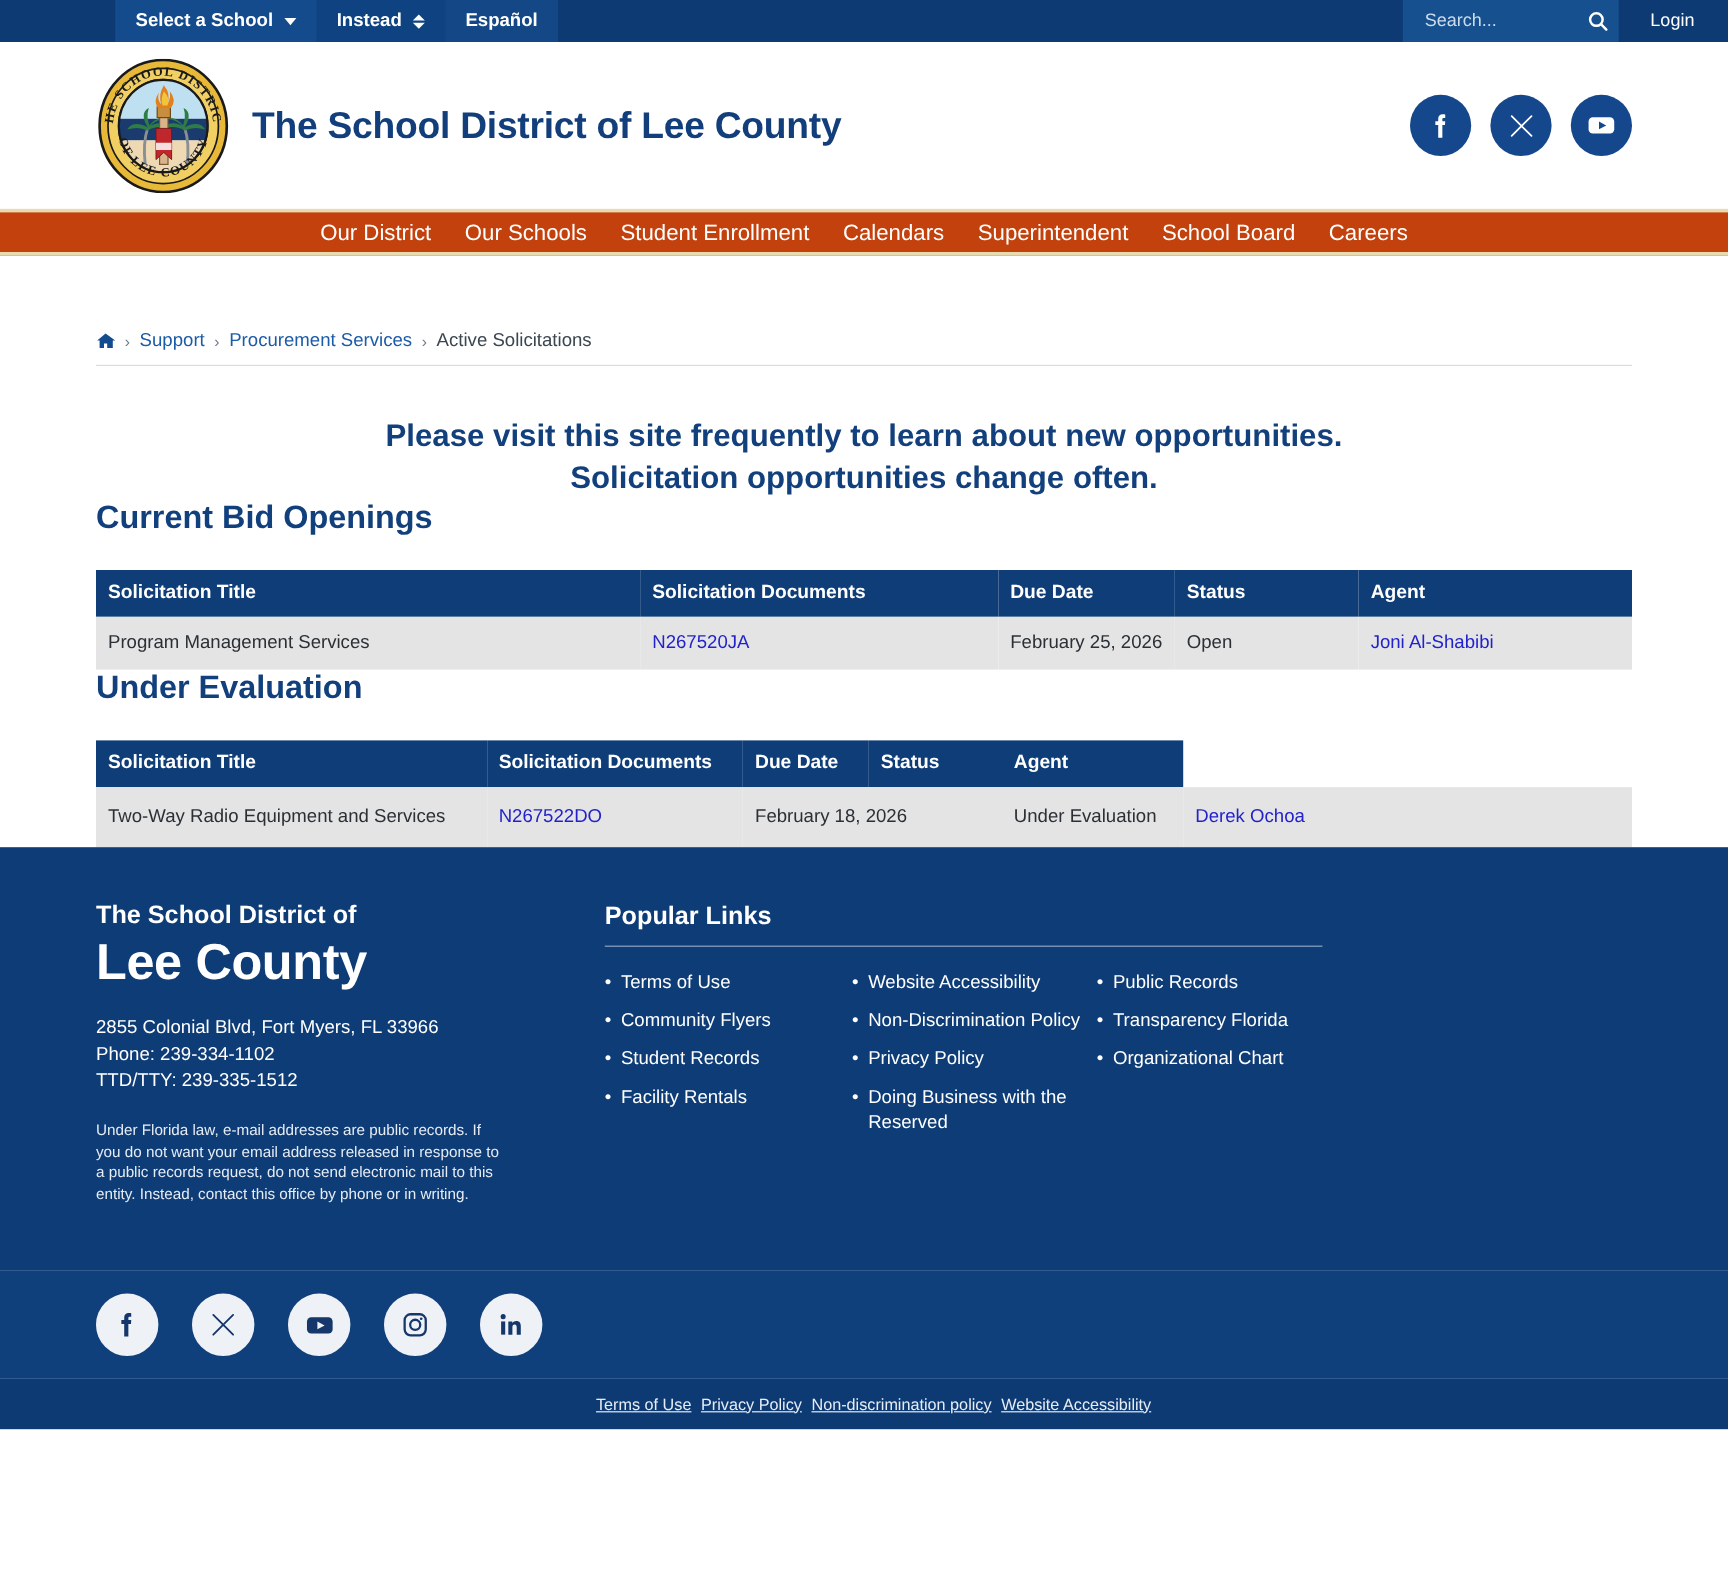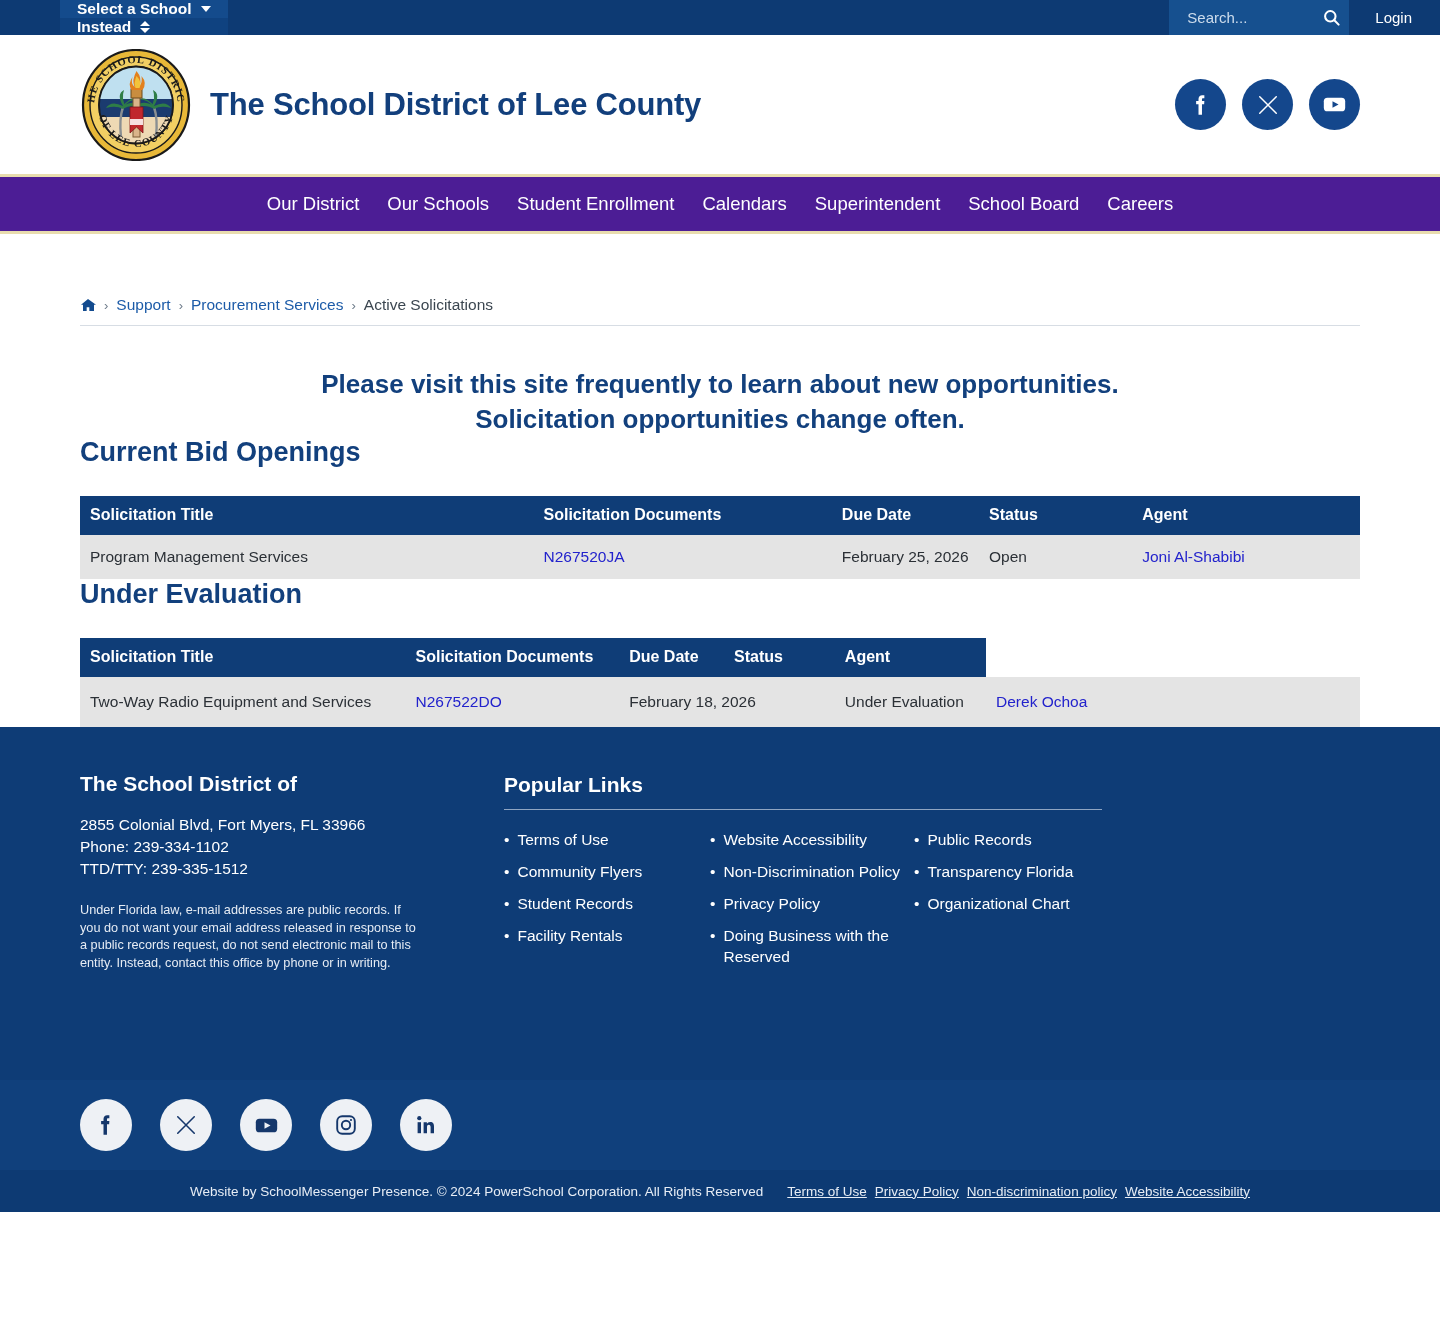--- a/index.html
+++ b/index.html
@@ -10,21 +10,21 @@
     background:#ffffff;
     color:#222;
     overflow:hidden;
   }
 
   
   .utility {
     height:35px; background:#0d3a73; display:flex; align-items:stretch;
     position:relative;
   }
-  .util-left { display:flex; align-items:stretch; margin-left:60px;flex-direction:column; }
+  .util-left { display:flex; align-items:stretch; margin-left:96px; }
   .util-btn {
     display:flex; align-items:center; gap:9px;
     color:#fff; font-size:15.5px; font-weight:600;
     padding:0 17px; cursor:pointer; white-space:nowrap;
   }
   .util-btn.school { background:#144b8c; }
   .util-btn.lang   { background:#0f4280; }
   .util-btn.esp    { background:#134785; font-weight:600; }
   .caret-down {
     width:0;height:0;border-left:5.5px solid transparent;border-right:5.5px solid transparent;
@@ -62,21 +62,21 @@
     letter-spacing:-0.2px;
   }
   .header-social { margin-left:auto; display:flex; gap:16px; }
   .soc-circle {
     width:51px; height:51px; border-radius:50%; background:#14478c;
     display:flex; align-items:center; justify-content:center; cursor:pointer;
   }
 
   
   .mainnav {
-    height:60px; background:#4c1d95;
+    height:39px; background:#c2410c;
     border-top:3px solid #e8dcae; border-bottom:3px solid #e8dcae;
     display:flex; align-items:center; justify-content:center; gap:0;
   }
   .nav-item {
     color:#fff; font-size:18.5px; padding:0 14px; cursor:pointer; white-space:nowrap;
   }
 
   
   .content { padding:0 80px; }
   .breadcrumb {
@@ -360,20 +360,21 @@
         </td>
       </tr>
     </tbody>
   </table>
 </div>
 
 <div class="footer">
   <div class="footer-inner">
     <div class="f-col1">
       <div class="f-small">The School District of</div>
+      <div class="f-big">Lee County</div>
       <div class="f-addr">
         <div>2855 Colonial Blvd, Fort Myers, FL 33966</div>
         <div>Phone: 239-334-1102</div>
         <div>TTD/TTY: 239-335-1512</div>
       </div>
       <div class="f-disc">Under Florida law, e-mail addresses are public records. If you do not want your email address released in response to a public records request, do not send electronic mail to this entity. Instead, contact this office by phone or in writing.</div>
     </div>
 
     <div class="f-col2">
       <div class="f-links-title">Popular Links</div>
@@ -461,19 +462,18 @@
   <div class="fs-circle">
     <svg width="24" height="24" viewBox="0 0 24 24" fill="#15376b">
       <rect x="3.6" y="9.2" width="3.4" height="11"></rect>
         <circle cx="5.3" cy="5.2" r="2.1"></circle>
       <path d="M9.6 9.2h3.3v1.5c.5-.9 1.7-1.8 3.3-1.8 3 0 3.8 1.8 3.8 4.6v6.7h-3.4v-6c0-1.5-.5-2.4-1.8-2.4-1.1 0-1.8.8-1.8 2.3v6.1H9.6z"></path>
     </svg>
   </div>
 </div>
 
 <div class="bottombar">
-  <span>Website by SchoolMessenger Presence. © 2024 PowerSchool Corporation. All Rights Reserved</span>
   <span class="gap"></span>
   <a>Terms of Use</a>
   <a>Privacy Policy</a>
   <a>Non-discrimination policy</a>
   <a>Website Accessibility</a>
 </div>
 
 </body></html>

